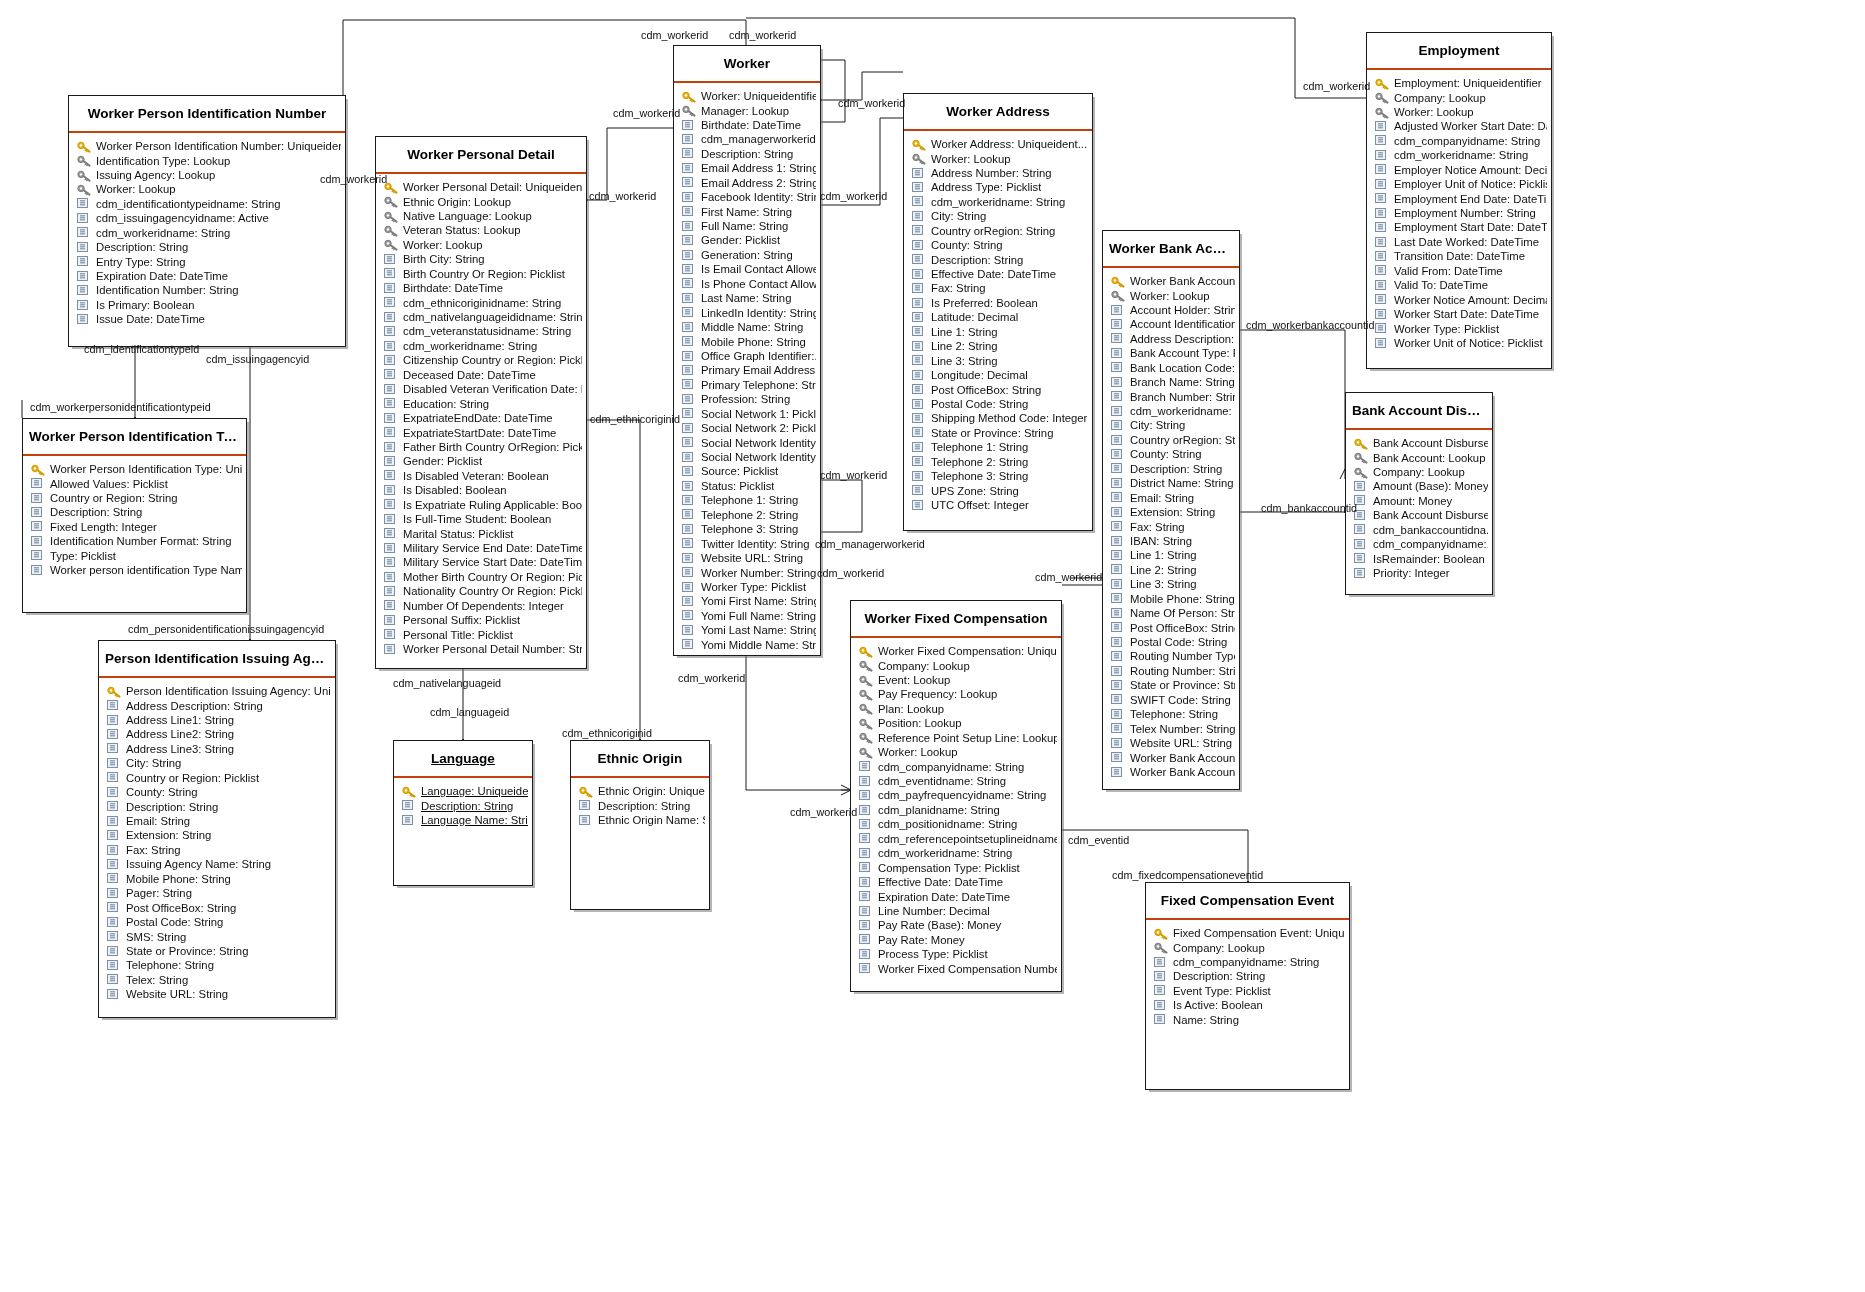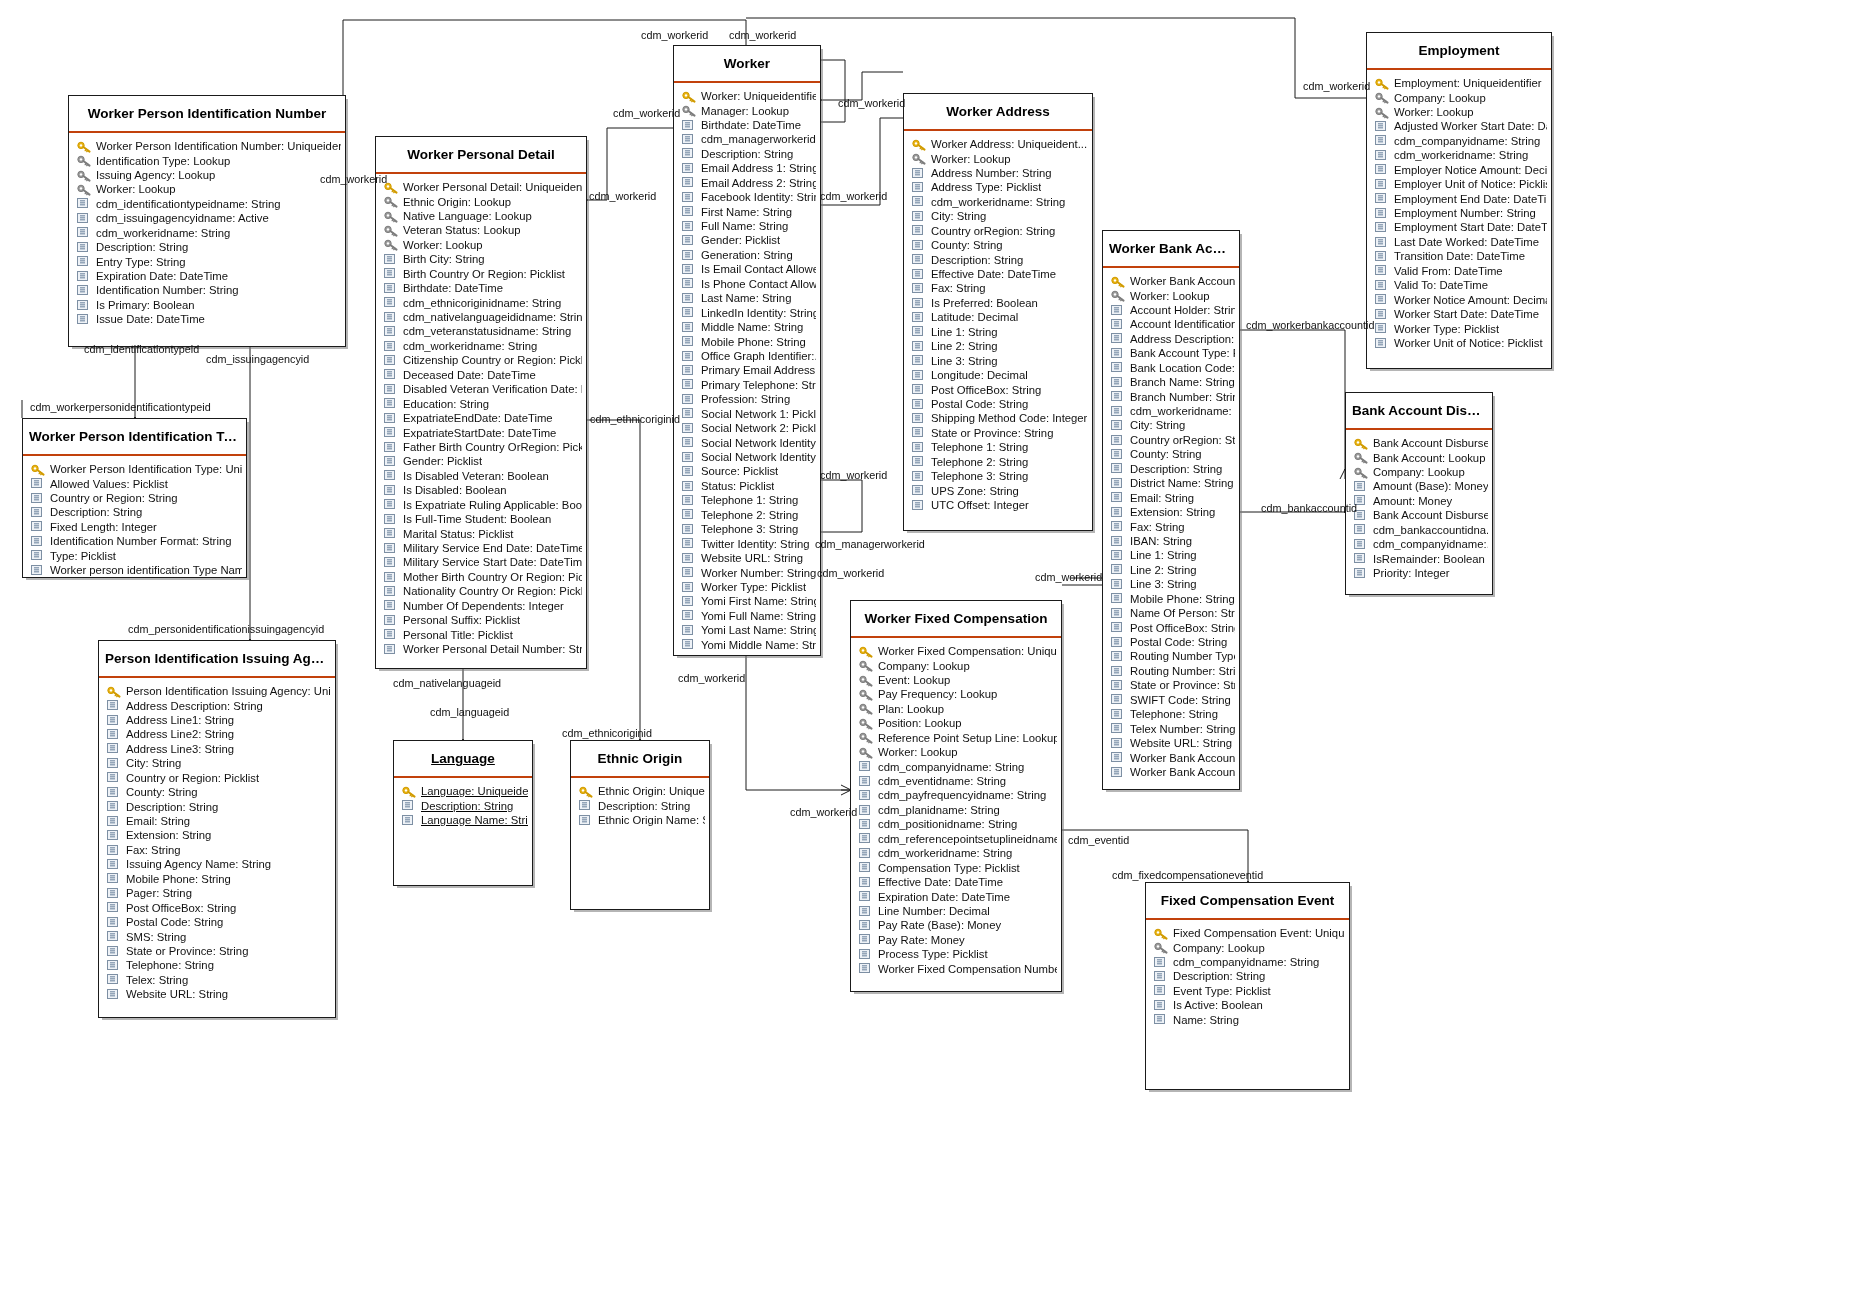--- a/index.html
+++ b/index.html
@@ -275,21 +275,21 @@
                 <rect x="0.5" y="0.5" width="10" height="9" fill="#eef2f7" stroke="#7d8fa3" stroke-width="1"></rect>
                 <rect x="3" y="2.4" width="5" height="0.9" fill="#5a7390"></rect>
                 <rect x="3" y="4.4" width="5" height="0.9" fill="#5a7390"></rect>
                 <rect x="3" y="6.4" width="5" height="0.9" fill="#5a7390"></rect>
               </svg>
             </span>
             <span class="label">Issue Date: DateTime</span>
           </li>
         </ul>
       </div>
-      <div class="entity" style="left: 22px; top: 418px; width: 225px; height: 160px;">
+      <div class="entity" style="left: 22px; top: 418px; width: 225px; height: 195px;">
         <div class="entity-header">Worker Person Identification Type</div>
         <ul class="attr-list">
           <li class="attr">
             <span class="ico">
               <svg width="14" height="12" viewBox="0 0 14 12">
                 <circle cx="4" cy="4.4" r="3.2" fill="#e8b313" stroke="#d19b00" stroke-width="1"></circle>
                 <circle cx="4" cy="4.4" r="1.2" fill="#ffffff"></circle>
                 <path d="M6.4,6 L12.5,10.6" stroke="#d19b00" stroke-width="2" fill="none" stroke-linecap="round"></path>
                 <path d="M9.3,8.2 L8.2,9.6 M10.8,9.3 L9.8,10.6" stroke="#d19b00" stroke-width="1.4" stroke-linecap="round"></path>
               </svg>

